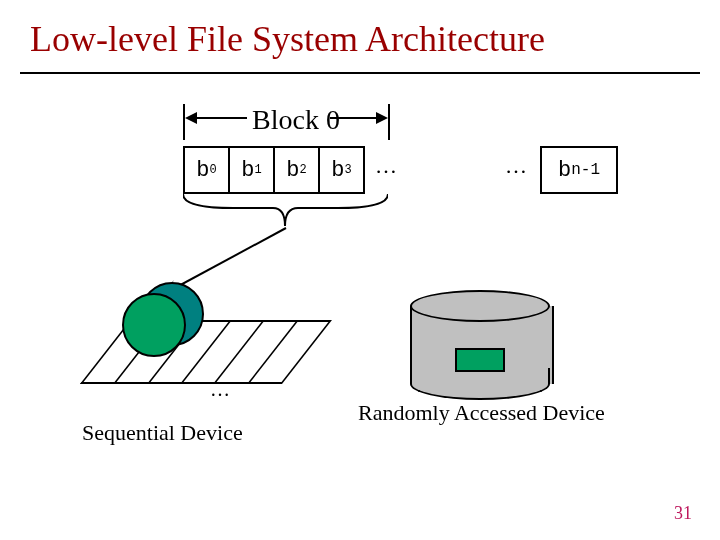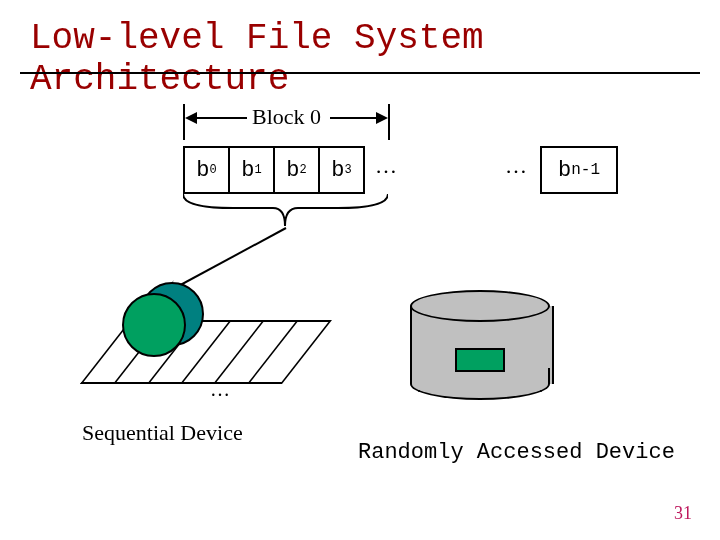--- a/index.html
+++ b/index.html
@@ -1,20 +1,20 @@
 <!DOCTYPE html>
 <html><head>
 <meta charset="utf-8">
 <style>
   html,body{margin:0;padding:0;width:720px;height:540px;background:#fff;font-family:"Times New Roman",serif;}
   .slide{position:relative;width:720px;height:540px;}
-  .title{position:absolute;left:30px;top:18px;font-size:36px;color:#990000;font-family:Liberation Mono, monospace;}
+  .title{position:absolute;left:30px;top:18px;font-size:36px;color:#990000;}
   .hr{position:absolute;left:20px;top:72px;width:680px;height:2px;background:#000;}
   .slide-num{position:absolute;right:28px;bottom:16px;font-size:18px;color:#be185d;}
-  .block-label{position:absolute;font-size:22px;color:#000;}
+  .block-label{position:absolute;font-size:28px;color:#000;}
   .block-tick{position:absolute;width:2px;background:#000;}
   .block-line{position:absolute;height:2px;background:#000;}
   .arrow-l,.arrow-r{position:absolute;width:0;height:0;border-top:6px solid transparent;border-bottom:6px solid transparent;}
   .arrow-l{border-right:12px solid #000;}
   .arrow-r{border-left:12px solid #000;}
   .block-row{position:absolute;left:183px;top:146px;height:44px;border:2px solid #000;border-right:none;display:flex;}
   .cell{width:43px;height:100%;border-right:2px solid #000;display:flex;align-items:center;justify-content:center;font-family:"Courier New",monospace;font-size:22px;}
   .cell sub{font-size:12px;vertical-align:sub;}
   .dots{position:absolute;font-size:22px;}
   .bn{position:absolute;left:540px;top:146px;width:74px;height:44px;border:2px solid #000;display:flex;align-items:center;justify-content:center;font-family:"Courier New",monospace;font-size:22px;}
@@ -103,16 +103,16 @@
   <div class="reel front"></div>
   <div class="tape-dots">…</div>
   <div class="seq-label" style="left:82px;top:420px;">Sequential Device</div>
 
   <div class="disk">
     <div class="cyl-body"></div>
     <div class="cyl-bot"></div>
     <div class="cyl-top"></div>
     <div class="disk-mark"></div>
   </div>
-  <div class="rand-label" style="left:358px;top:440px;font-family:Liberation Mono, monospace;">Randomly Accessed Device</div>
+  <div class="rand-label" style="left:358px;top:400px;">Randomly Accessed Device</div>
 
   <div class="slide-num">31</div>
 </div>
 
 </body></html>

